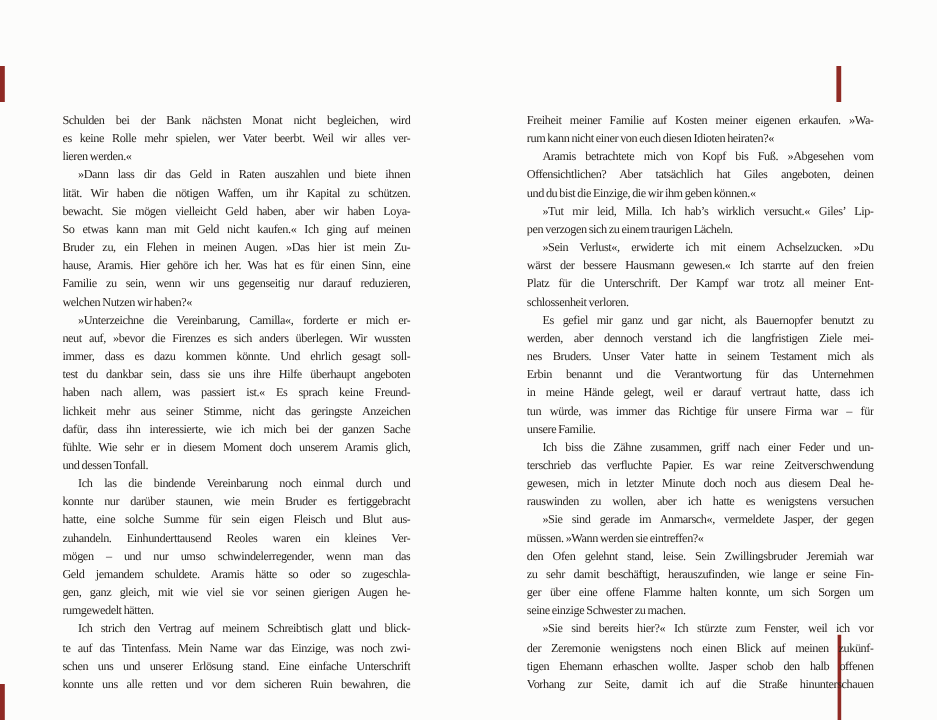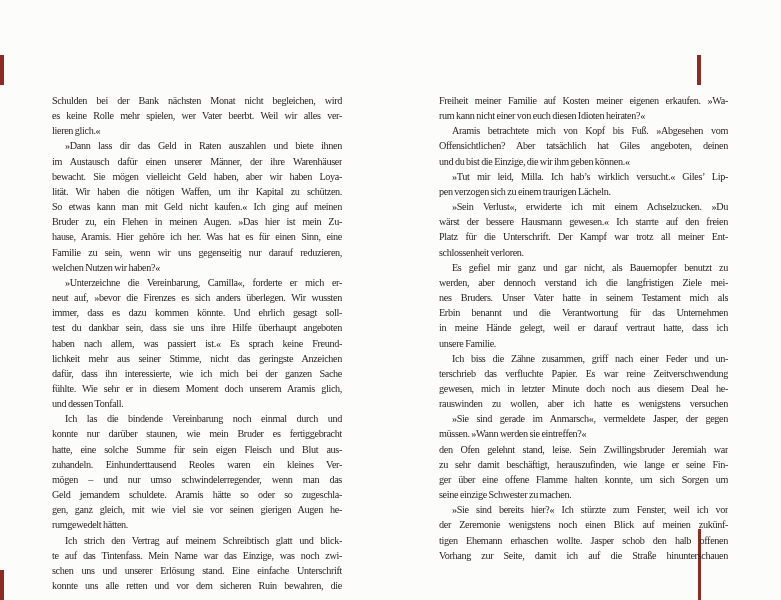--- a/index.html
+++ b/index.html
@@ -55,25 +55,24 @@
 <div class="spread" style="color: rgb(42, 37, 33); background: rgb(252, 252, 251);">
 
   <div class="mark" id="mark-tl" style="background: rgb(143, 42, 36);"></div>
   <div class="mark" id="mark-tr" style="background: rgb(143, 42, 36);"></div>
   <div class="mark" id="mark-bl" style="background: rgb(143, 42, 36);"></div>
   <div class="mark" id="mark-br" style="background: rgb(143, 42, 36);"></div>
 
   <div class="page-col" id="col-left">
       <div class="line">Schulden bei der Bank nächsten Monat nicht begleichen, wird</div>
       <div class="line">es keine Rolle mehr spielen, wer Vater beerbt. Weil wir alles ver-</div>
-      <div class="line end">lieren glich.«</div>
+      <div class="line end">lieren werden.«</div>
       <div class="line indent">»Dann lass dir das Geld in Raten auszahlen und biete ihnen</div>
-      <div class="line">im Austausch dafür einen unserer Männer, der ihre Warenhäuser</div>
+      <div class="line">lität. Wir haben die nötigen Waffen, um ihr Kapital zu schützen.</div>
       <div class="line">bewacht. Sie mögen vielleicht Geld haben, aber wir haben Loya-</div>
-      <div class="line">lität. Wir haben die nötigen Waffen, um ihr Kapital zu schützen.</div>
       <div class="line">So etwas kann man mit Geld nicht kaufen.« Ich ging auf meinen</div>
       <div class="line">Bruder zu, ein Flehen in meinen Augen. »Das hier ist mein Zu-</div>
       <div class="line">hause, Aramis. Hier gehöre ich her. Was hat es für einen Sinn, eine</div>
       <div class="line">Familie zu sein, wenn wir uns gegenseitig nur darauf reduzieren,</div>
       <div class="line end">welchen Nutzen wir haben?«</div>
       <div class="line indent">»Unterzeichne die Vereinbarung, Camilla«, forderte er mich er-</div>
       <div class="line">neut auf, »bevor die Firenzes es sich anders überlegen. Wir wussten</div>
       <div class="line">immer, dass es dazu kommen könnte. Und ehrlich gesagt soll-</div>
       <div class="line">test du dankbar sein, dass sie uns ihre Hilfe überhaupt angeboten</div>
       <div class="line">haben nach allem, was passiert ist.« Es sprach keine Freund-</div>
@@ -105,20 +104,21 @@
       <div class="line end">pen verzogen sich zu einem traurigen Lächeln.</div>
       <div class="line indent">»Sein Verlust«, erwiderte ich mit einem Achselzucken. »Du</div>
       <div class="line">wärst der bessere Hausmann gewesen.« Ich starrte auf den freien</div>
       <div class="line">Platz für die Unterschrift. Der Kampf war trotz all meiner Ent-</div>
       <div class="line end">schlossenheit verloren.</div>
       <div class="line indent">Es gefiel mir ganz und gar nicht, als Bauernopfer benutzt zu</div>
       <div class="line">werden, aber dennoch verstand ich die langfristigen Ziele mei-</div>
       <div class="line">nes Bruders. Unser Vater hatte in seinem Testament mich als</div>
       <div class="line">Erbin benannt und die Verantwortung für das Unternehmen</div>
       <div class="line">in meine Hände gelegt, weil er darauf vertraut hatte, dass ich</div>
+      <div class="line">tun würde, was immer das Richtige für unsere Firma war – für</div>
       <div class="line end">unsere Familie.</div>
       <div class="line indent">Ich biss die Zähne zusammen, griff nach einer Feder und un-</div>
       <div class="line">terschrieb das verfluchte Papier. Es war reine Zeitverschwendung</div>
       <div class="line">gewesen, mich in letzter Minute doch noch aus diesem Deal he-</div>
       <div class="line">rauswinden zu wollen, aber ich hatte es wenigstens versuchen</div>
       <div class="line indent">»Sie sind gerade im Anmarsch«, vermeldete Jasper, der gegen</div>
       <div class="line end">müssen. »Wann werden sie eintreffen?«</div>
       <div class="line">den Ofen gelehnt stand, leise. Sein Zwillingsbruder Jeremiah war</div>
       <div class="line">zu sehr damit beschäftigt, herauszufinden, wie lange er seine Fin-</div>
       <div class="line">ger über eine offene Flamme halten konnte, um sich Sorgen um</div>

